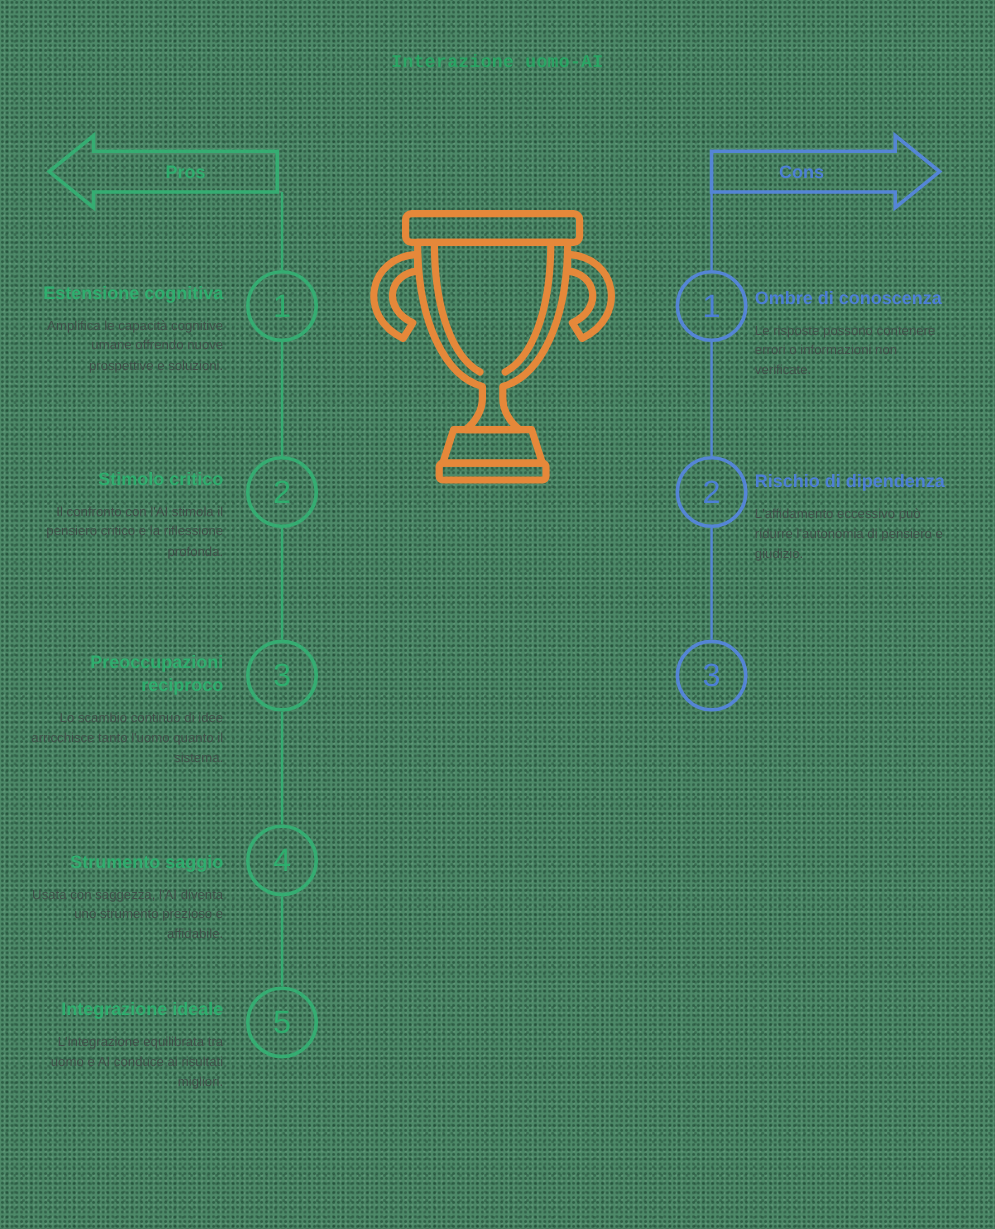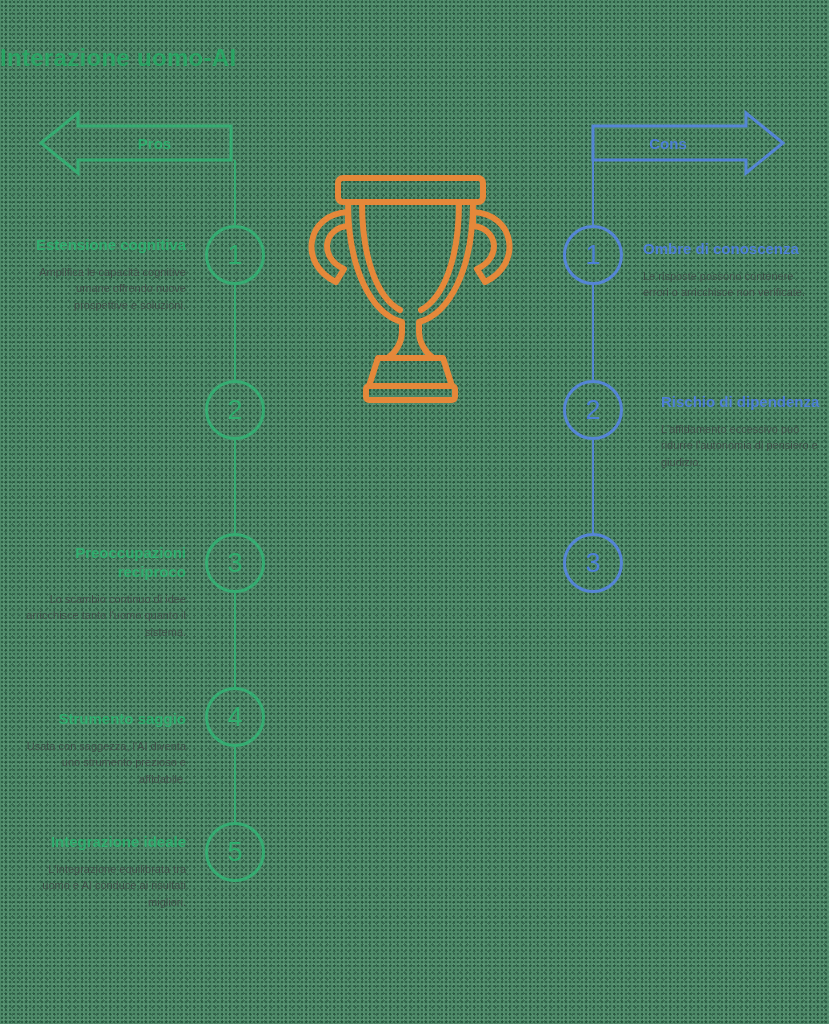--- a/index.html
+++ b/index.html
@@ -15,22 +15,22 @@
     background-color:#4d8968;
     background-image:
       radial-gradient(rgba(16,52,35,.50) 1px, transparent 1.3px),
       radial-gradient(rgba(16,52,35,.32) 1px, transparent 1.3px),
       radial-gradient(rgba(235,255,240,.10) 1px, transparent 1.2px);
     background-size:4px 4px,7px 7px,5px 5px;
     background-position:0 0,2px 3px,1px 2px;
   }
   .title{
     position:absolute;top:44px;left:0;width:100%;
-    text-align:left;font-size:24px;font-weight:bold;
-    color:#2aa564;letter-spacing:.3px;
+    text-align:center;font-size:15px;font-weight:bold;
+    color:#2aa564;letter-spacing:.3px;font-family:Liberation Mono, monospace;
   }
   
   .arrow-wrap{position:absolute;width:200px;height:70px;}
   .arrow-wrap svg{position:absolute;left:0;top:0;}
   .arrow-left{left:36px;top:108px;}
   .arrow-right{left:588px;top:108px;}
   .arrow-label{
     position:absolute;top:0;height:70px;
     display:flex;align-items:center;justify-content:center;
     font-size:15px;font-weight:bold;
@@ -48,21 +48,21 @@
     font-size:27px;box-sizing:border-box;
   }
   .circle.green{left:205px;border:3px solid #35ad72;color:#2fae6e;}
   .circle.blue{left:563px;border:3px solid #5585d6;color:#4d7fd6;}
   
   .item{position:absolute;}
   .item .heading{font-size:15px;font-weight:bold;line-height:1.25;}
   .item .desc{font-size:11px;line-height:1.5;margin-top:9px;color:#41504a;}
   .pros-item{left:20px;width:166px;text-align:right;}
   .pros-item .heading{color:#2fae6e;}
-  .cons-item{left:643px;width:162px;text-align:left;}
+  .cons-item{left:629px;width:162px;text-align:left;}
   .cons-item .heading{color:#4d7fd6;}
   
   .trophy{position:absolute;left:288px;top:172px;}
   .trophy path,.trophy rect{
     fill:none;stroke:#e5883a;stroke-width:6;
     stroke-linejoin:round;stroke-linecap:round;
   }
   .arrow-wrap polygon{fill:none;stroke-width:3;}
   .arrow-left polygon{stroke:#35ad72;}
   .arrow-right polygon{stroke:#5585d6;}
@@ -121,38 +121,42 @@
       <span>2</span>
     </div>
   <div class="circle blue" style="top:533px;">
       <span>3</span>
     </div>
 
   <div class="item pros-item" style="top:236px;">
     <div class="heading">Estensione cognitiva</div>
     <div class="desc">Amplifica le capacità cognitive umane offrendo nuove prospettive e soluzioni.</div>
   </div>
+  <div class="item pros-item" style="top:391px;">
+    <div class="heading">Stimolo critico</div>
+    <div class="desc">Il confronto con l'AI stimola il pensiero critico e la riflessione profonda.</div>
+  </div>
   <div class="item pros-item" style="top:544px;">
     <div class="heading">Preoccupazioni reciproco</div>
     <div class="desc">Lo scambio continuo di idee arricchisce tanto l'uomo quanto il sistema.</div>
   </div>
   <div class="item pros-item" style="top:698px;margin-top:12px;">
     <div class="heading">Strumento saggio</div>
     <div class="desc">Usata con saggezza, l'AI diventa uno strumento prezioso e affidabile.</div>
   </div>
   <div class="item pros-item" style="top:833px;">
     <div class="heading">Integrazione ideale</div>
     <div class="desc">L'integrazione equilibrata tra uomo e AI conduce ai risultati migliori.</div>
   </div>
 
   <div class="item cons-item" style="top:240px;">
     <div class="heading">Ombre di conoscenza</div>
-    <div class="desc">Le risposte possono contenere errori o arricchisce non verificate.</div>
+    <div class="desc">Le risposte possono contenere errori o informazioni non verificate.</div>
   </div>
-  <div class="item cons-item" style="top:393px;margin-left:18px;">
+  <div class="item cons-item" style="top:393px;">
     <div class="heading">Rischio di dipendenza</div>
     <div class="desc">L'affidamento eccessivo può ridurre l'autonomia di pensiero e giudizio.</div>
   </div>
 
   <div class="trophy">
     <svg width="245" height="255" viewBox="0 0 245 255">
 
       <rect x="50" y="6" width="145" height="24" rx="5"></rect>
 
       <path d="M60 30 C60 98 84 142 114 150 L114 160 C114 170 108 180 100 186 L145 186 C137 180 131 170 131 160 L131 150 C161 142 185 98 185 30 Z"></path>

